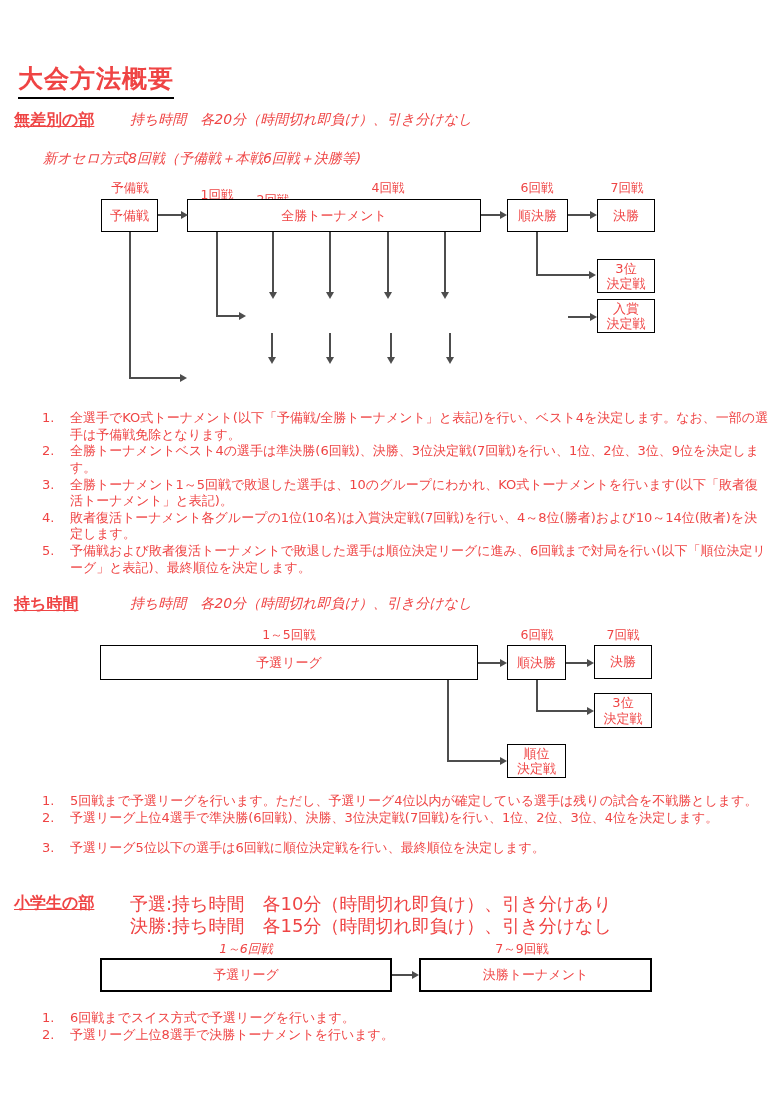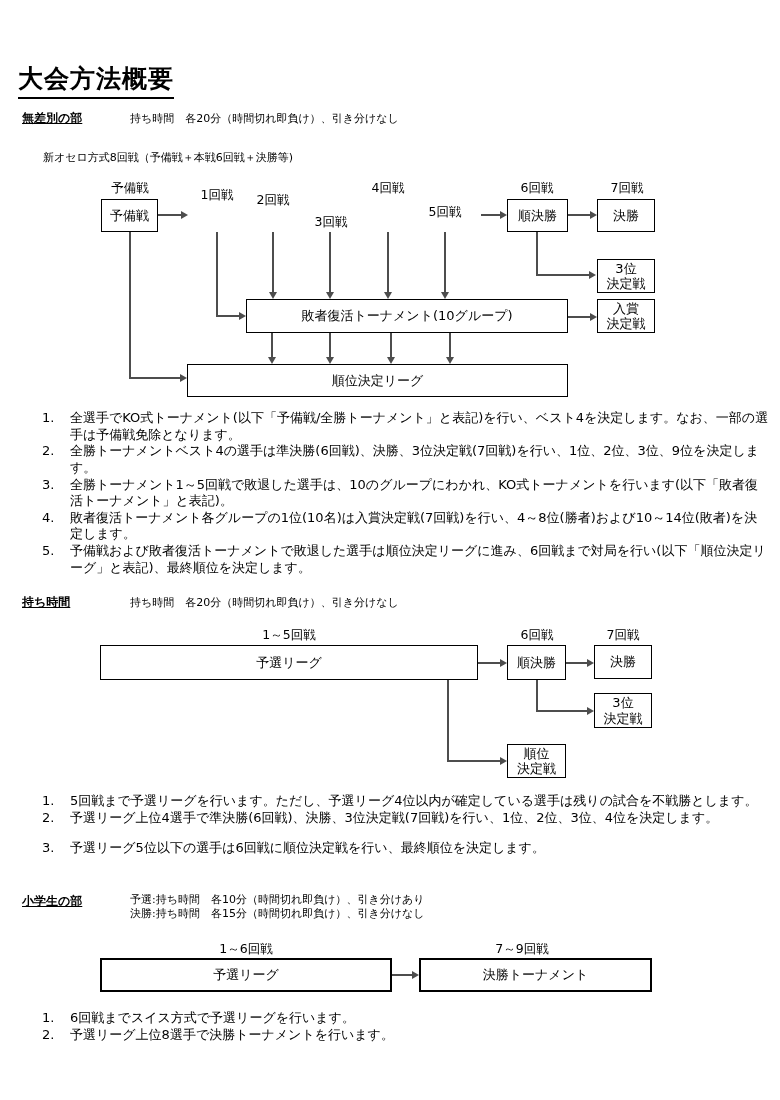--- a/index.html
+++ b/index.html
@@ -1,23 +1,23 @@
 <!DOCTYPE html>
 <html><head>
 <meta charset="utf-8">
 <style>
   html,body{margin:0;padding:0;background:#fff;}
   #canvas{position:relative;width:780px;height:1100px;background:#fff;overflow:hidden;
-          font-family:"DejaVu Sans","Liberation Sans",sans-serif;color:#000000;border-radius:31px;}
+          font-family:"DejaVu Sans","Liberation Sans",sans-serif;color:#ef4444;border-radius:31px;}
   *{box-sizing:border-box;}
   .title{position:absolute;font-size:25px;font-weight:bold;letter-spacing:1px;
          border-bottom:2.5px solid #000;padding-bottom:2px;white-space:nowrap;}
-  .sechead{position:absolute;font-size:12px;font-weight:bold;text-decoration:underline;white-space:nowrap;margin-left:8px;}
-  .btext{position:absolute;font-size:11px;white-space:nowrap;}
-  .btext2{position:absolute;font-size:11px;line-height:1.24;white-space:pre-line;}
+  .sechead{position:absolute;font-size:16px;font-weight:bold;text-decoration:underline;white-space:nowrap;}
+  .btext{position:absolute;font-size:14px;white-space:nowrap;font-style:italic;}
+  .btext2{position:absolute;font-size:18px;line-height:1.24;white-space:pre-line;}
   .rlabel{position:absolute;font-size:12.5px;text-align:center;white-space:nowrap;}
   .box{position:absolute;border:1px solid #000;background:#fff;display:flex;align-items:center;
        justify-content:center;text-align:center;font-size:13px;line-height:1.18;white-space:pre-line;}
   .box2{border-width:2px;}
   .hline{position:absolute;height:1.5px;background:#4d4d4d;}
   .vline{position:absolute;width:1.5px;background:#4d4d4d;}
   .ahr{position:absolute;width:0;height:0;border-top:4px solid transparent;
        border-bottom:4px solid transparent;border-left:7px solid #4d4d4d;}
   .ahd{position:absolute;width:0;height:0;border-left:4px solid transparent;
        border-right:4px solid transparent;border-top:7px solid #4d4d4d;}
@@ -41,28 +41,27 @@
   <div class="rlabel" style="left:100px;top:180px;width:60px;">予備戦</div>
   <div class="rlabel" style="left:187px;top:180px;width:60px;margin-top:7px;">1回戦</div>
   <div class="rlabel" style="left:243px;top:192px;width:60px;">2回戦</div>
   <div class="rlabel" style="left:301px;top:180px;width:60px;margin-top:34px;">3回戦</div>
   <div class="rlabel" style="left:358px;top:180px;width:60px;">4回戦</div>
   <div class="rlabel" style="left:415px;top:180px;width:60px;margin-top:24px;">5回戦</div>
   <div class="rlabel" style="left:507px;top:180px;width:60px;">6回戦</div>
   <div class="rlabel" style="left:597px;top:180px;width:60px;">7回戦</div>
 
   <div class="box" style="left:101px;top:199px;width:57px;height:33px;">予備戦</div>
+  <div class="box" style="left:187px;top:199px;width:294px;height:33px;">全勝トーナメント</div>
   <div class="box" style="left:507px;top:199px;width:61px;height:33px;">順決勝</div>
   <div class="box" style="left:597px;top:199px;width:58px;height:33px;">決勝</div>
   <div class="box" style="left:597px;top:259px;width:58px;height:34px;">3位
 決定戦</div>
-  <div class="box" style="left:246px;top:299px;width:322px;height:34px;">敗者復活トーナメント(10グループ)</div>
   <div class="box" style="left:597px;top:299px;width:58px;height:34px;">入賞
 決定戦</div>
-  <div class="box" style="left:187px;top:364px;width:381px;height:33px;">順位決定リーグ</div>
 
   <div class="hline" style="left:158px;top:214px;width:24px;"></div>
   <div class="ahr" style="left:181px;top:211px;"></div>
   <div class="hline" style="left:481px;top:214px;width:20px;"></div>
   <div class="ahr" style="left:500px;top:211px;"></div>
   <div class="hline" style="left:568px;top:214px;width:23px;"></div>
   <div class="ahr" style="left:590px;top:211px;"></div>
 
   <div class="vline" style="left:536px;top:232px;height:43px;"></div>
   <div class="hline" style="left:536px;top:274px;width:54px;"></div>
@@ -160,21 +159,21 @@
     <div class="note gap">
       <span class="n">3.</span>
       <span class="t">予選リーグ5位以下の選手は6回戦に順位決定戦を行い、最終順位を決定します。</span>
     </div>
   </div>
 
   <div class="sechead" style="left:14px;top:893px;">小学生の部</div>
   <div class="btext2" style="left:130px;top:893px;">予選:持ち時間　各10分（時間切れ即負け）、引き分けあり
 決勝:持ち時間　各15分（時間切れ即負け）、引き分けなし</div>
 
-  <div class="rlabel" style="left:206px;top:941px;width:80px;">1～6回戦</div>
+  <div class="rlabel" style="left:206px;top:941px;width:80px;font-style:italic;">1～6回戦</div>
   <div class="rlabel" style="left:482px;top:941px;width:80px;">7～9回戦</div>
 
   <div class="box box2" style="left:100px;top:958px;width:292px;height:34px;">予選リーグ</div>
   <div class="box box2" style="left:419px;top:958px;width:233px;height:34px;">決勝トーナメント</div>
 
   <div class="hline" style="left:392px;top:974px;width:21px;"></div>
   <div class="ahr" style="left:412px;top:971px;"></div>
 
   <div class="notes" style="left:42px;top:1010px;width:728px;">
     <div class="note">

